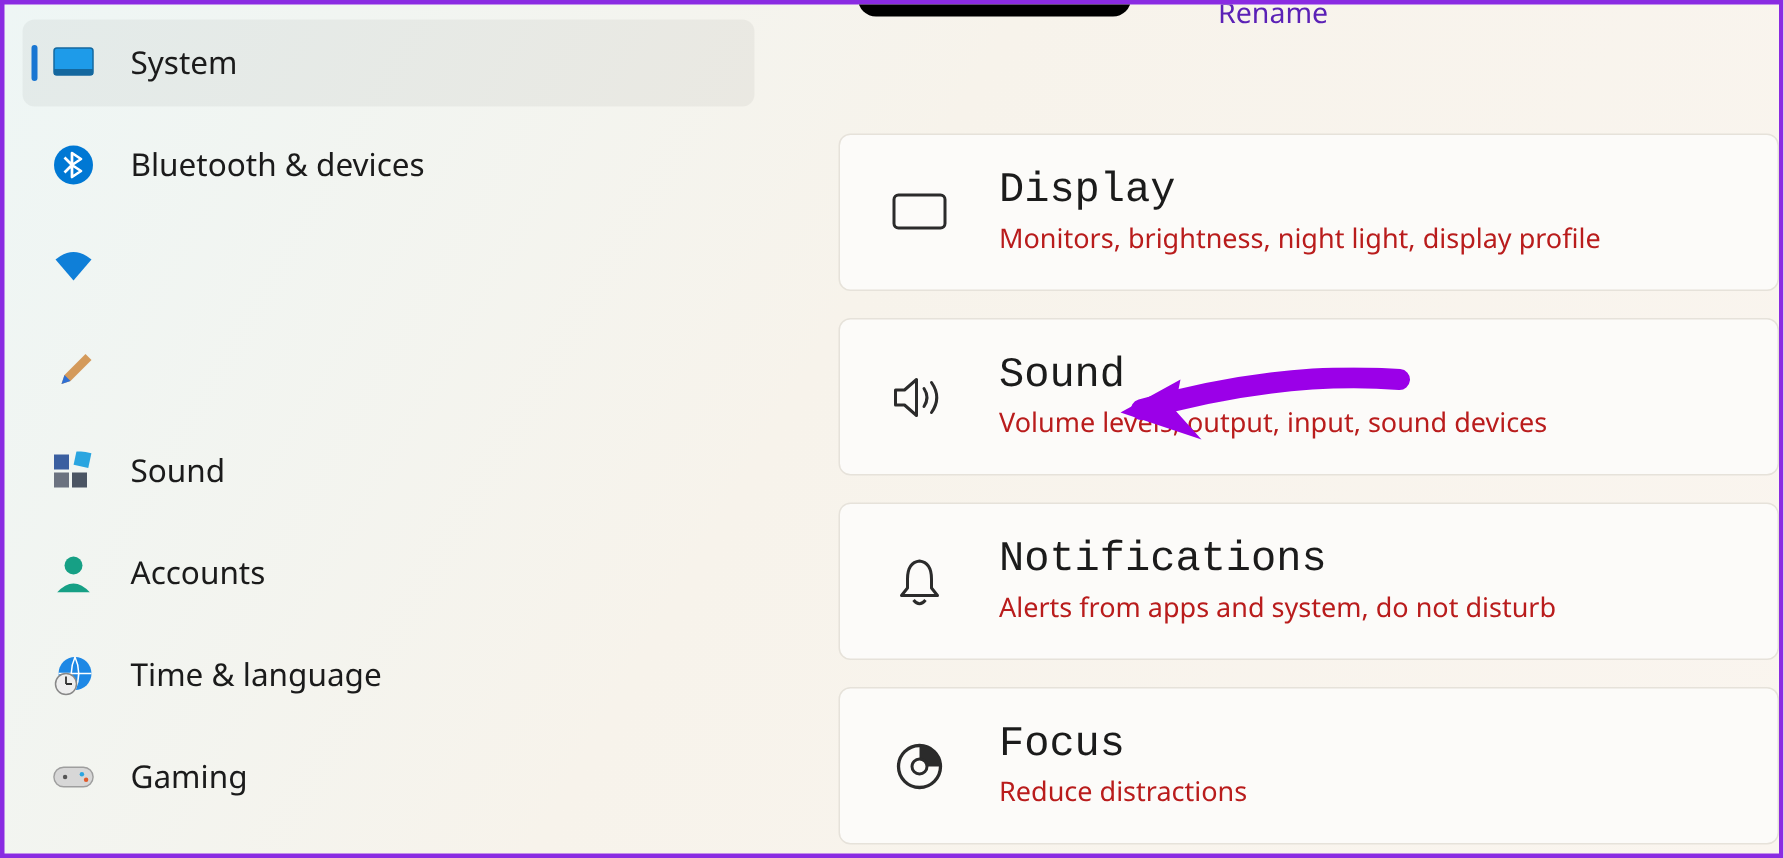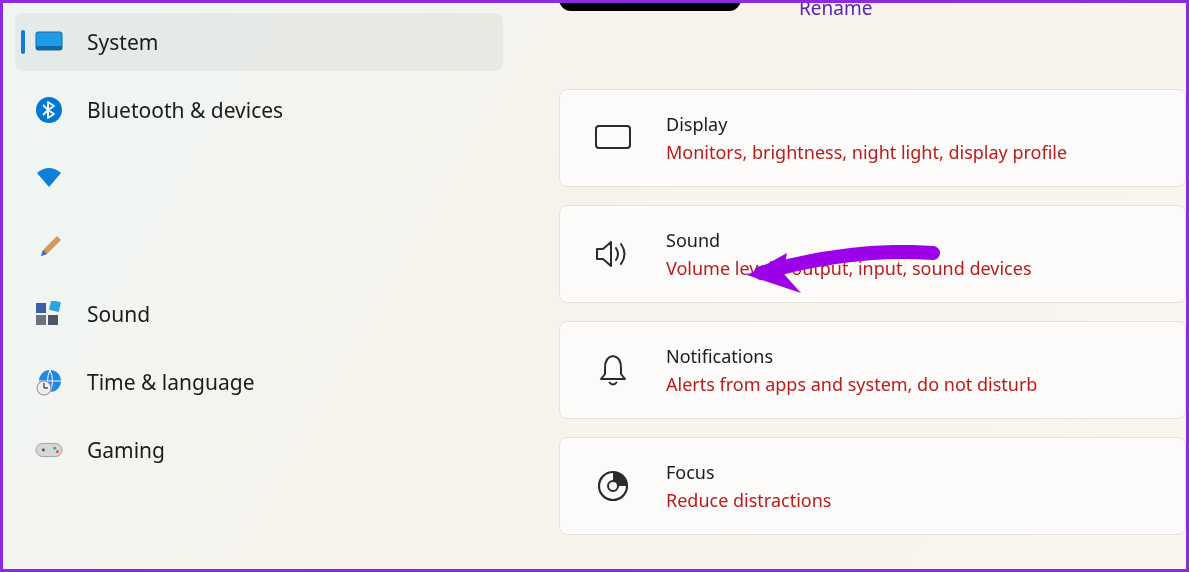--- a/index.html
+++ b/index.html
@@ -6,29 +6,29 @@
   .frame{width:1189px;height:572px;box-sizing:border-box;border:3px solid #8a2be2;position:relative;overflow:hidden;
     background:linear-gradient(120deg,#eef6f5 0%,#f7f3eb 45%,#faf5ef 100%);}
   .sidebar{position:absolute;left:12px;top:10px;width:488px;}
   .nav-item{display:flex;align-items:center;height:58px;border-radius:8px;padding-left:20px;cursor:pointer;}
   .nav-item.active{background:rgba(0,0,0,0.045);}
   .nav-item.active::before{content:"";position:absolute;left:6px;width:4px;height:24px;background:#1976d2;border-radius:2px;}
   .nav-item{position:relative;margin-bottom:10px;}
   .nav-icon{width:28px;height:28px;display:flex;align-items:center;justify-content:center;margin-right:24px;flex:0 0 28px;}
   .nav-label{font-size:21px;color:#1b1b1b;text-align:center;}
   .main{position:absolute;left:556px;top:0;right:0;bottom:0;}
-  .topbar{position:absolute;top:0;left:0;right:0;height:16px;}
+  .topbar{position:absolute;top:0;left:13px;right:0;height:16px;}
   .black-pill{position:absolute;left:0;top:-6px;width:182px;height:14px;background:#000;border-radius:0 0 12px 12px;}
   .rename{position:absolute;left:240px;top:-8px;color:#5b21b6;font-size:19px;}
   .cards{position:absolute;top:86px;left:0;right:0;}
   .card{background:#fcfbf9;border:1px solid #e6e2da;border-radius:8px;margin-bottom:18px;padding:22px 0 22px 30px;
     display:flex;align-items:center;cursor:pointer;}
   .card-icon{width:46px;height:46px;display:flex;align-items:center;justify-content:center;flex:0 0 46px;margin-right:30px;color:#2b2b2b;}
   .card-text{display:flex;flex-direction:column;gap:4px;}
-  .card-title{font-size:18px;color:#1b1b1b;}
+  .card-title{font-size:28px;color:#1b1b1b;font-family:Liberation Mono, monospace;}
   .card-sub{font-size:18px;color:#b91c1c;}
   .arrow{position:absolute;left:740px;top:242px;pointer-events:none;}
   svg{display:block;}
 </style>
 </head>
 <body>
 
 <div class="frame">
 
   <div class="sidebar">
@@ -75,20 +75,29 @@
         <svg width="26" height="26" viewBox="0 0 26 26">
             <rect x="0" y="2" width="10" height="10" fill="#3a5fa0"></rect>
             <rect x="14" y="0" width="10" height="10" fill="#2aa5e0" transform="rotate(12 19 5)"></rect>
             <rect x="0" y="14" width="10" height="10" fill="#6b7280"></rect>
             <rect x="12" y="14" width="10" height="10" fill="#4b5563"></rect>
           </svg>
       </span>
       <span class="nav-label">Sound</span>
     </div>
 
+    <div class="nav-item">
+      <span class="nav-icon">
+        <svg width="26" height="26" viewBox="0 0 26 26">
+            <circle cx="13" cy="8" r="6" fill="#16a085"></circle>
+            <path d="M2 26 Q13 14 24 26 Z" fill="#16a085"></path>
+          </svg>
+      </span>
+      <span class="nav-label">Accounts</span>
+    </div>
 
     <div class="nav-item">
       <span class="nav-icon">
         <svg width="28" height="28" viewBox="0 0 28 28">
             <circle cx="15" cy="13" r="11" fill="#1e88e5"></circle>
             <path d="M15 2 Q20 13 15 24 Q10 13 15 2" fill="none" stroke="#fff" stroke-width="1"></path>
             <line x1="4" y1="13" x2="26" y2="13" stroke="#fff" stroke-width="1"></line>
             <circle cx="9" cy="20" r="7" fill="#eee" stroke="#888"></circle>
             <line x1="9" y1="20" x2="9" y2="15" stroke="#333" stroke-width="1.2"></line>
             <line x1="9" y1="20" x2="13" y2="20" stroke="#333" stroke-width="1.2"></line>

